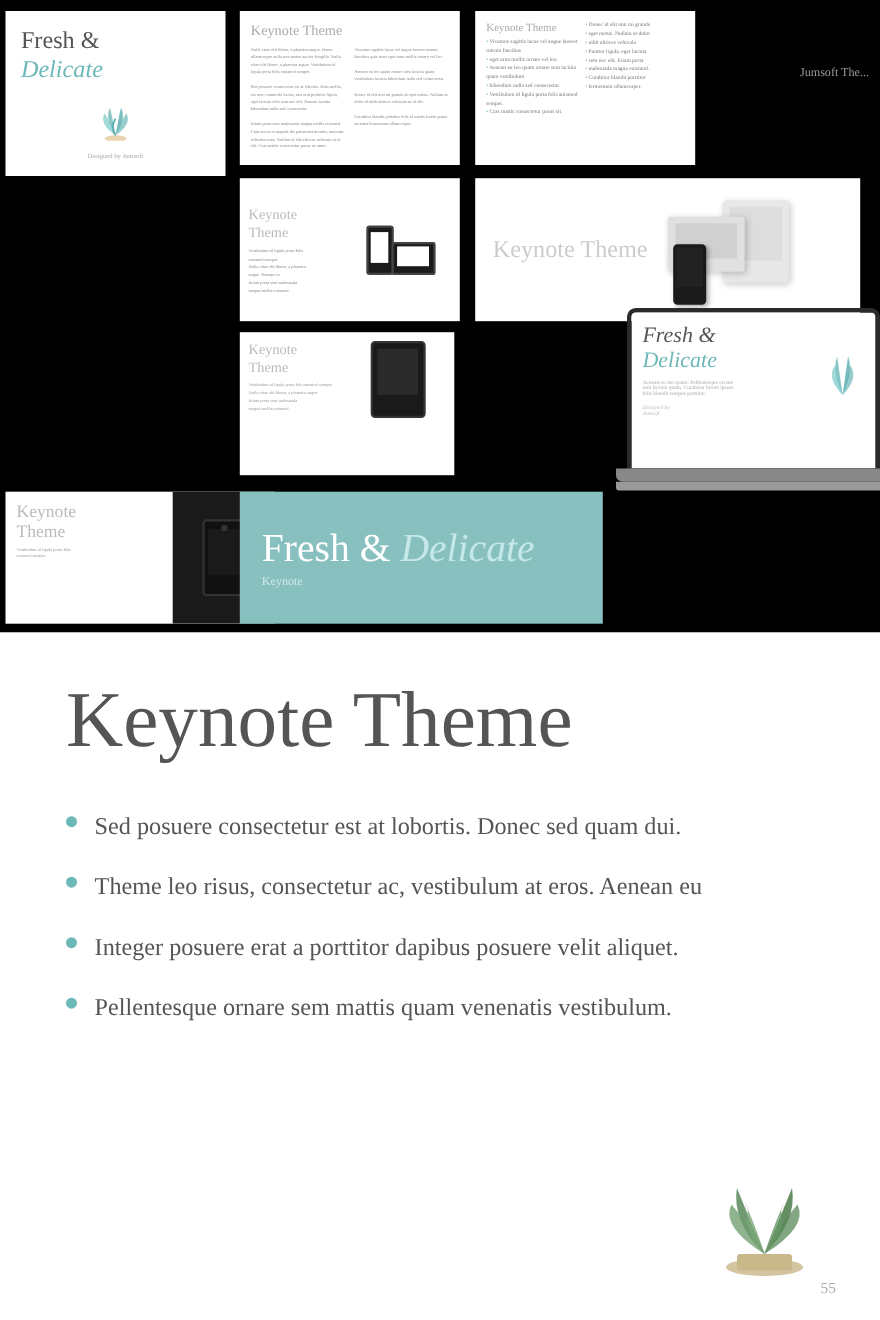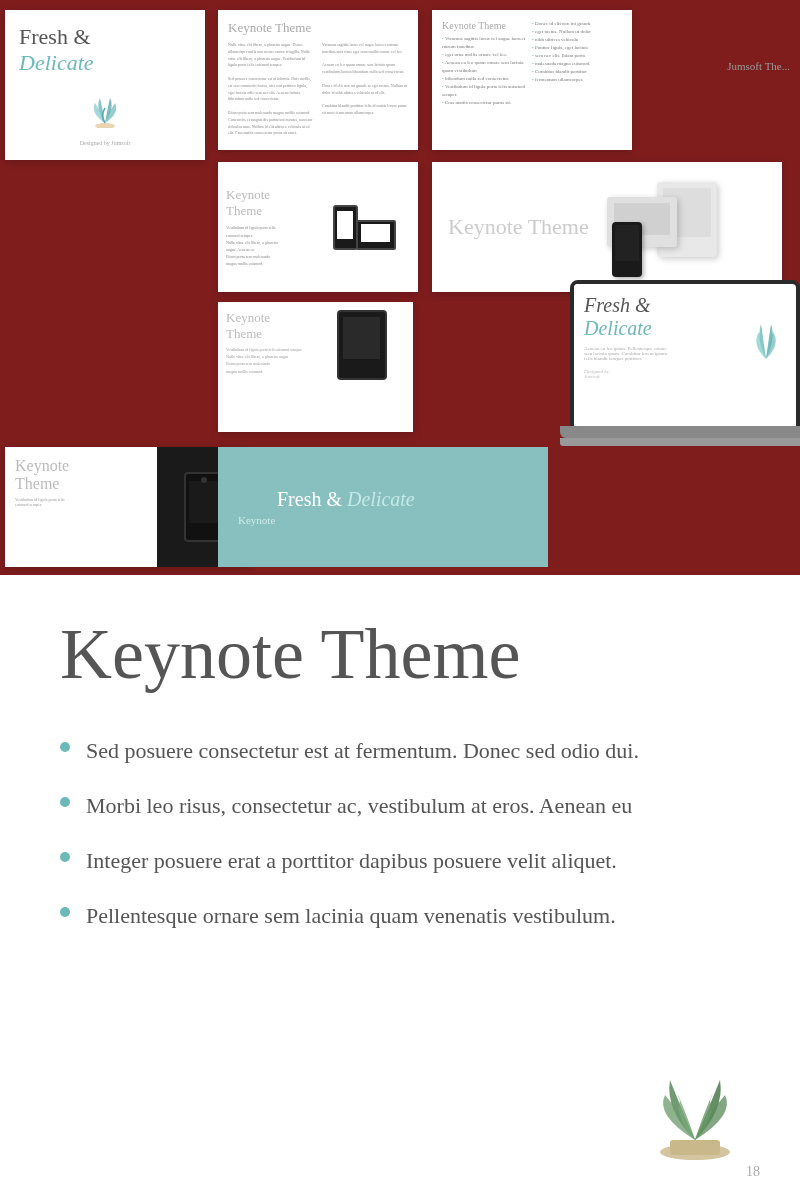--- a/index.html
+++ b/index.html
@@ -8,21 +8,21 @@
       min-height: 1200px;
       font-family: 'Georgia', serif;
       background: #f0f0f0;
       overflow-x: hidden;
     }
 
     
     .top-section {
       width: 800px;
       height: 575px;
-      background: #7f1d1d;
+      background: #000000;
       position: relative;
       overflow: hidden;
     }
 
     
     .slide-thumb {
       position: absolute;
       background: white;
       box-shadow: 0 2px 8px rgba(0,0,0,0.2);
       overflow: hidden;
@@ -226,25 +226,24 @@
       top: 447px;
       width: 330px;
       height: 120px;
       background: #88bfbf;
       display: flex;
       flex-direction: column;
       justify-content: center;
       padding: 15px 20px;
     }
     .fresh-banner-title {
-      font-size: 20px;
+      font-size: 36px;
       color: #fff;
       font-family: 'Georgia', serif;
       line-height: 1.1;
-      margin-left: 39px;
     }
     .fresh-banner-title .teal-text {
       color: #c5e8e8;
       font-style: italic;
     }
     .fresh-banner-sub {
       font-size: 11px;
       color: #d0eaea;
       margin-top: 4px;
     }
@@ -536,33 +535,33 @@
   </div>
 
 </div>
 
 <div class="bottom-section">
   <h1 class="slide-title-large">Keynote Theme</h1>
 
   <ul class="bullet-list">
     <li>
       <div class="bullet-dot"></div>
-      <span>Sed posuere consectetur est at fermentum. Donec sed odio dui.</span>
+      <span>Sed posuere consectetur est at lobortis. Donec sed quam dui.</span>
     </li>
     <li>
       <div class="bullet-dot"></div>
-      <span>Morbi leo risus, consectetur ac, vestibulum at eros. Aenean eu</span>
+      <span>Theme leo risus, consectetur ac, vestibulum at eros. Aenean eu</span>
     </li>
     <li>
       <div class="bullet-dot"></div>
       <span>Integer posuere erat a porttitor dapibus posuere velit aliquet.</span>
     </li>
     <li>
       <div class="bullet-dot"></div>
-      <span>Pellentesque ornare sem lacinia quam venenatis vestibulum.</span>
+      <span>Pellentesque ornare sem mattis quam venenatis vestibulum.</span>
     </li>
   </ul>
 
   <div class="bottom-plant">
     <svg viewBox="0 0 130 120" xmlns="http://www.w3.org/2000/svg">
 
       <ellipse cx="65" cy="112" rx="35" ry="8" fill="#d4c5a0"></ellipse>
       <rect x="40" y="100" width="50" height="15" rx="3" fill="#c8b88a"></rect>
 
       <path d="M65 100 Q35 70 40 40 Q50 65 65 100" fill="#5a8a5a" opacity="0.85"></path>
@@ -570,14 +569,14 @@
       <path d="M65 100 Q25 75 35 55 Q50 72 65 100" fill="#6a9a6a" opacity="0.75"></path>
       <path d="M65 100 Q105 75 95 55 Q80 72 65 100" fill="#5a8a5a" opacity="0.75"></path>
       <path d="M65 100 Q45 80 50 60 Q58 78 65 100" fill="#7aaa7a" opacity="0.7"></path>
       <path d="M65 100 Q85 80 80 60 Q72 78 65 100" fill="#6a9a6a" opacity="0.7"></path>
 
       <line x1="65" y1="100" x2="48" y2="55" stroke="#3a6a3a" stroke-width="0.5" opacity="0.4"></line>
       <line x1="65" y1="100" x2="82" y2="55" stroke="#3a6a3a" stroke-width="0.5" opacity="0.4"></line>
     </svg>
   </div>
 
-  <div class="page-number">18</div>
+  <div class="page-number">55</div>
 </div>
 
 </body></html>

